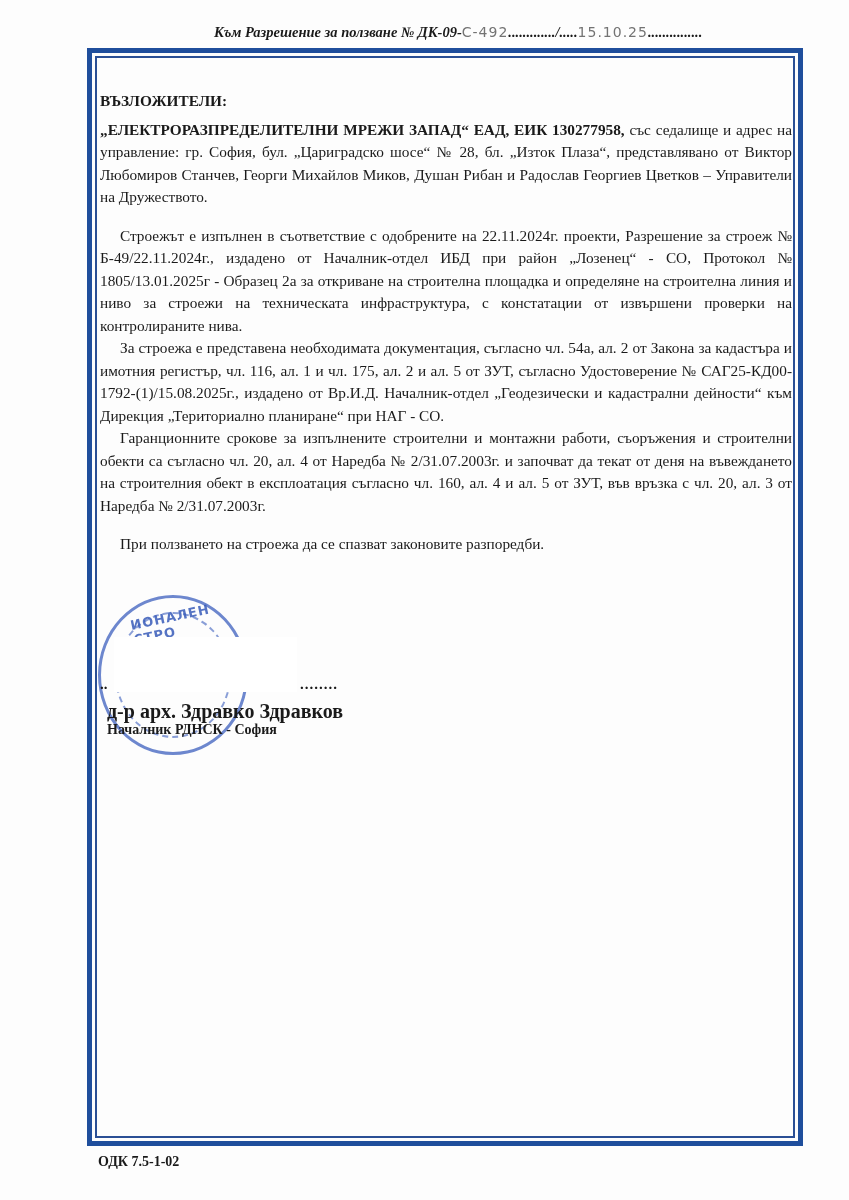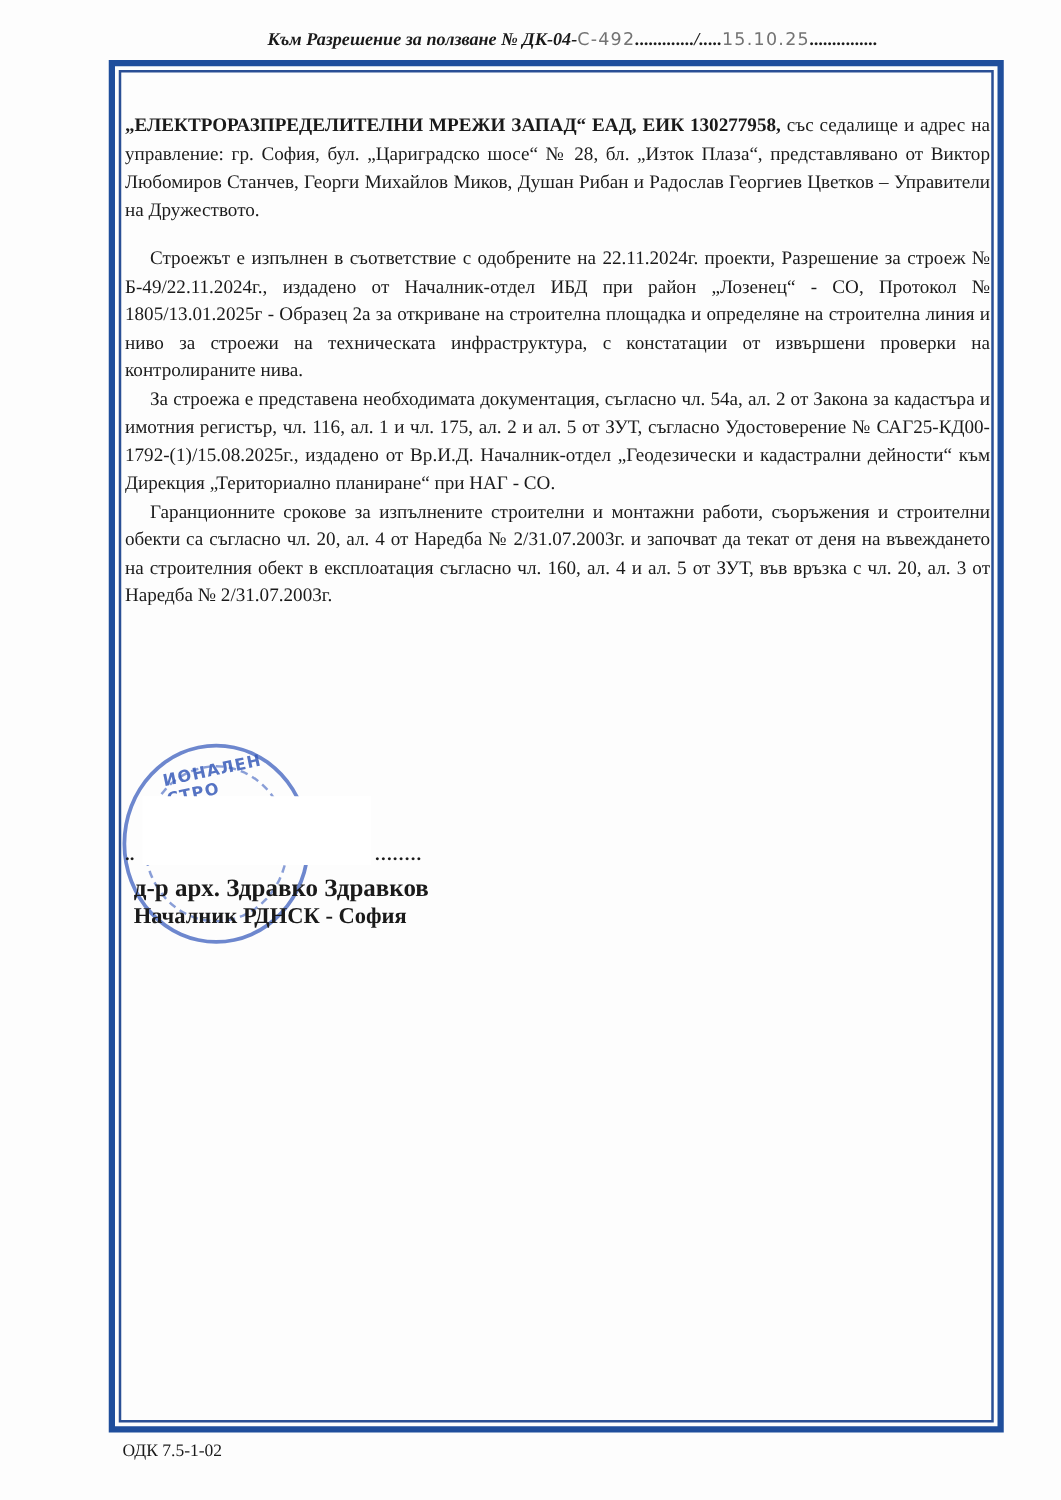--- a/index.html
+++ b/index.html
@@ -50,41 +50,43 @@
     font-weight: bold; font-size: 13px; color: rgba(55,90,185,0.85);
     transform: rotate(-12deg); letter-spacing: 1px;
   }
   .redact {
     position: absolute; left: 114px; top: 637px; width: 183px; height: 55px;
     background: #ffffff;
   }
   .dots-left { position: absolute; left: 100px; top: 676px; font-size: 15px; font-weight: bold; }
   .dots-right { position: absolute; left: 300px; top: 676px; font-size: 15px; font-weight: bold; letter-spacing: 1px; }
   .sig-name { position: absolute; left: 107px; top: 700px; font-size: 20px; font-weight: bold; }
-  .sig-title { position: absolute; left: 107px; top: 722px; font-size: 18px; font-weight: bold; }
+  .sig-title { position: absolute; left: 107px; top: 722px; font-size: 14px; font-weight: bold; }
   .footer-code {
-    position: absolute; left: 98px; top: 1154px; font-size: 14px; font-weight: normal; text-align: center;
+    position: absolute; left: 98px; top: 1154px; font-size: 14px; font-weight: bold; text-align: center;
   }
 </style>
 </head>
 <body>
 
 <div class="header-line">
-  <span>Към Разрешение за ползване № ДК-04-</span><span class="handwrite">С-492</span><span>............./.....</span><span class="handwrite">15.10.25</span><span>...............</span>
+  <span>Към Разрешение за ползване № ДК-09-</span><span class="handwrite">С-492</span><span>............./.....</span><span class="handwrite">15.10.25</span><span>...............</span>
 </div>
 
 <div class="frame">
   <div class="frame-inner"></div>
 </div>
 
 <div class="content">
+  <p class="heading">ВЪЗЛОЖИТЕЛИ:</p>
   <p><span class="bold">„ЕЛЕКТРОРАЗПРЕДЕЛИТЕЛНИ МРЕЖИ ЗАПАД“ ЕАД, ЕИК 130277958,</span><span> със седалище и адрес на управление: гр. София, бул. „Цариградско шосе“ № 28, бл. „Изток Плаза“, представлявано от Виктор Любомиров Станчев, Георги Михайлов Миков, Душан Рибан и Радослав Георгиев Цветков – Управители на Дружеството.</span></p>
   <p class="indent gap">Строежът е изпълнен в съответствие с одобрените на 22.11.2024г. проекти, Разрешение за строеж № Б-49/22.11.2024г., издадено от Началник-отдел ИБД при район „Лозенец“ - СО, Протокол № 1805/13.01.2025г - Образец 2а за откриване на строителна площадка и определяне на строителна линия и ниво за строежи на техническата инфраструктура, с констатации от извършени проверки на контролираните нива.</p>
   <p class="indent">За строежа е представена необходимата документация, съгласно чл. 54а, ал. 2 от Закона за кадастъра и имотния регистър, чл. 116, ал. 1 и чл. 175, ал. 2 и ал. 5 от ЗУТ, съгласно Удостоверение № САГ25-КД00-1792-(1)/15.08.2025г., издадено от Вр.И.Д. Началник-отдел „Геодезически и кадастрални дейности“ към Дирекция „Териториално планиране“ при НАГ - СО.</p>
   <p class="indent">Гаранционните срокове за изпълнените строителни и монтажни работи, съоръжения и строителни обекти са съгласно чл. 20, ал. 4 от Наредба № 2/31.07.2003г. и започват да текат от деня на въвеждането на строителния обект в експлоатация съгласно чл. 160, ал. 4 и ал. 5 от ЗУТ, във връзка с чл. 20, ал. 3 от Наредба № 2/31.07.2003г.</p>
+  <p class="indent gap">При ползването на строежа да се спазват законовите разпоредби.</p>
 </div>
 
 <div class="stamp">
   <div class="stamp-inner"></div>
   <span class="stamp-text">ИОНАЛЕН СТРО</span>
 </div>
 <div class="redact"></div>
 <span class="dots-left">..</span>
 <span class="dots-right">........</span>
 <div class="sig-name">д-р арх. Здравко Здравков</div>

